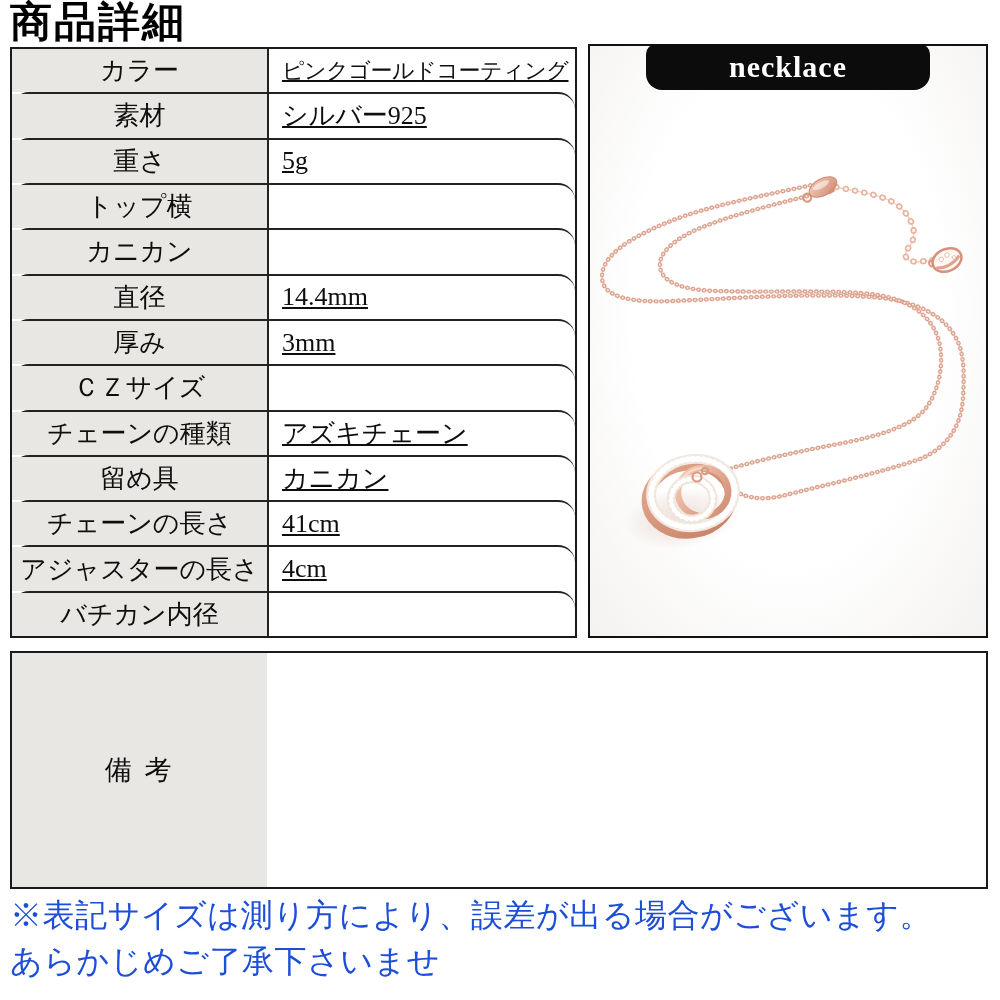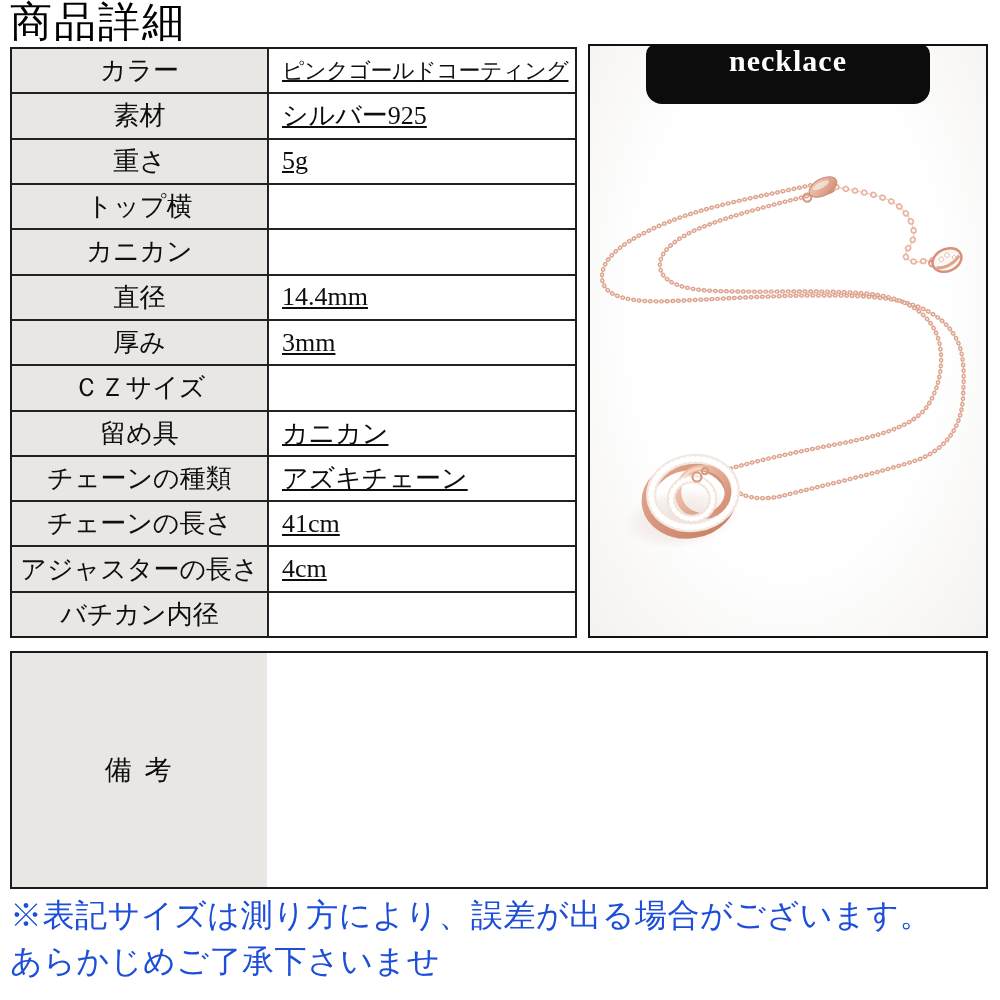--- a/index.html
+++ b/index.html
@@ -1,41 +1,41 @@
 <!DOCTYPE html>
 <html><head>
 <meta charset="utf-8">
 <style>
   html,body{margin:0;padding:0;background:#ffffff;}
   #page{position:relative;width:1000px;height:1000px;background:#ffffff;overflow:hidden;
         font-family:"Liberation Serif","DejaVu Serif",serif;color:#111;}
 
   
   #title{position:absolute;left:10px;top:0px;font-size:42px;letter-spacing:2px;
-         font-weight:400;color:#000;line-height:1.05;}
+         font-weight:700;color:#000;line-height:1.05;}
 
   
   #spec-table{position:absolute;left:10px;top:47px;width:567px;height:591px;
               border:2px solid #1b1b1b;box-sizing:border-box;display:flex;flex-direction:column;background:#fff;}
-  .spec-row{flex:1 1 0;display:flex;align-items:stretch;border-top:2px solid #222;min-height:0;}
+  .spec-row{flex:1 1 0;display:flex;align-items:stretch;border-top:2px solid #222;min-height:0;border-radius:17px;}
   .spec-row:first-child{border-top:none;}
   .spec-label{width:255px;background:#e8e7e4;border-right:2px solid #222;
               display:flex;align-items:center;justify-content:center;
               font-size:26px;color:#0e0e0e;white-space:nowrap;}
   .spec-value{flex:1;display:flex;align-items:center;padding-left:13px;
               font-size:26px;color:#0e0e0e;white-space:nowrap;text-decoration:underline;}
   .spec-row.compact .spec-value{font-size:22px;letter-spacing:-0.4px;}
 
   
   #photo-panel{position:absolute;left:588px;top:44px;width:400px;height:594px;
                border:2px solid #111;box-sizing:border-box;
                background:radial-gradient(ellipse at 50% 45%, #ffffff 55%, #f4f2f0 100%);}
-  #necklace-banner{position:absolute;left:56px;top:-2px;width:284px;height:60px;
+  #necklace-banner{position:absolute;left:56px;top:-2px;width:284px;height:46px;
                    background:#0c0c0c;border-radius:10px 10px 16px 16px;
-                   display:flex;justify-content:center;z-index:3;}
+                   display:flex;align-items:center;justify-content:center;z-index:3;}
   #necklace-banner span{color:#ffffff;font-size:30px;font-weight:700;letter-spacing:1px;}
   #necklace-art{position:absolute;left:0;top:0;width:100%;height:100%;z-index:1;}
 
   
   #remarks{position:absolute;left:10px;top:651px;width:978px;height:238px;
            border:2px solid #1b1b1b;box-sizing:border-box;background:#fff;display:flex;}
   #remarks-label-cell{width:255px;background:#e8e7e4;display:flex;align-items:center;justify-content:center;
                       font-size:27px;letter-spacing:3px;color:#0e0e0e;text-align:right;}
   #remarks-value-cell{flex:1;}
 
@@ -77,26 +77,26 @@
     </div>
     <div class="spec-row">
       <div class="spec-label">厚み</div>
       <div class="spec-value">3mm</div>
     </div>
     <div class="spec-row">
       <div class="spec-label">ＣＺサイズ</div>
       <div class="spec-value"></div>
     </div>
     <div class="spec-row">
+      <div class="spec-label">チェーンの種類</div>
+      <div class="spec-value">アズキチェーン</div>
+    </div>
+    <div class="spec-row">
       <div class="spec-label">留め具</div>
       <div class="spec-value">カニカン</div>
-    </div>
-    <div class="spec-row">
-      <div class="spec-label">チェーンの種類</div>
-      <div class="spec-value">アズキチェーン</div>
     </div>
     <div class="spec-row">
       <div class="spec-label">チェーンの長さ</div>
       <div class="spec-value">41cm</div>
     </div>
     <div class="spec-row">
       <div class="spec-label">アジャスターの長さ</div>
       <div class="spec-value">4cm</div>
     </div>
     <div class="spec-row">

